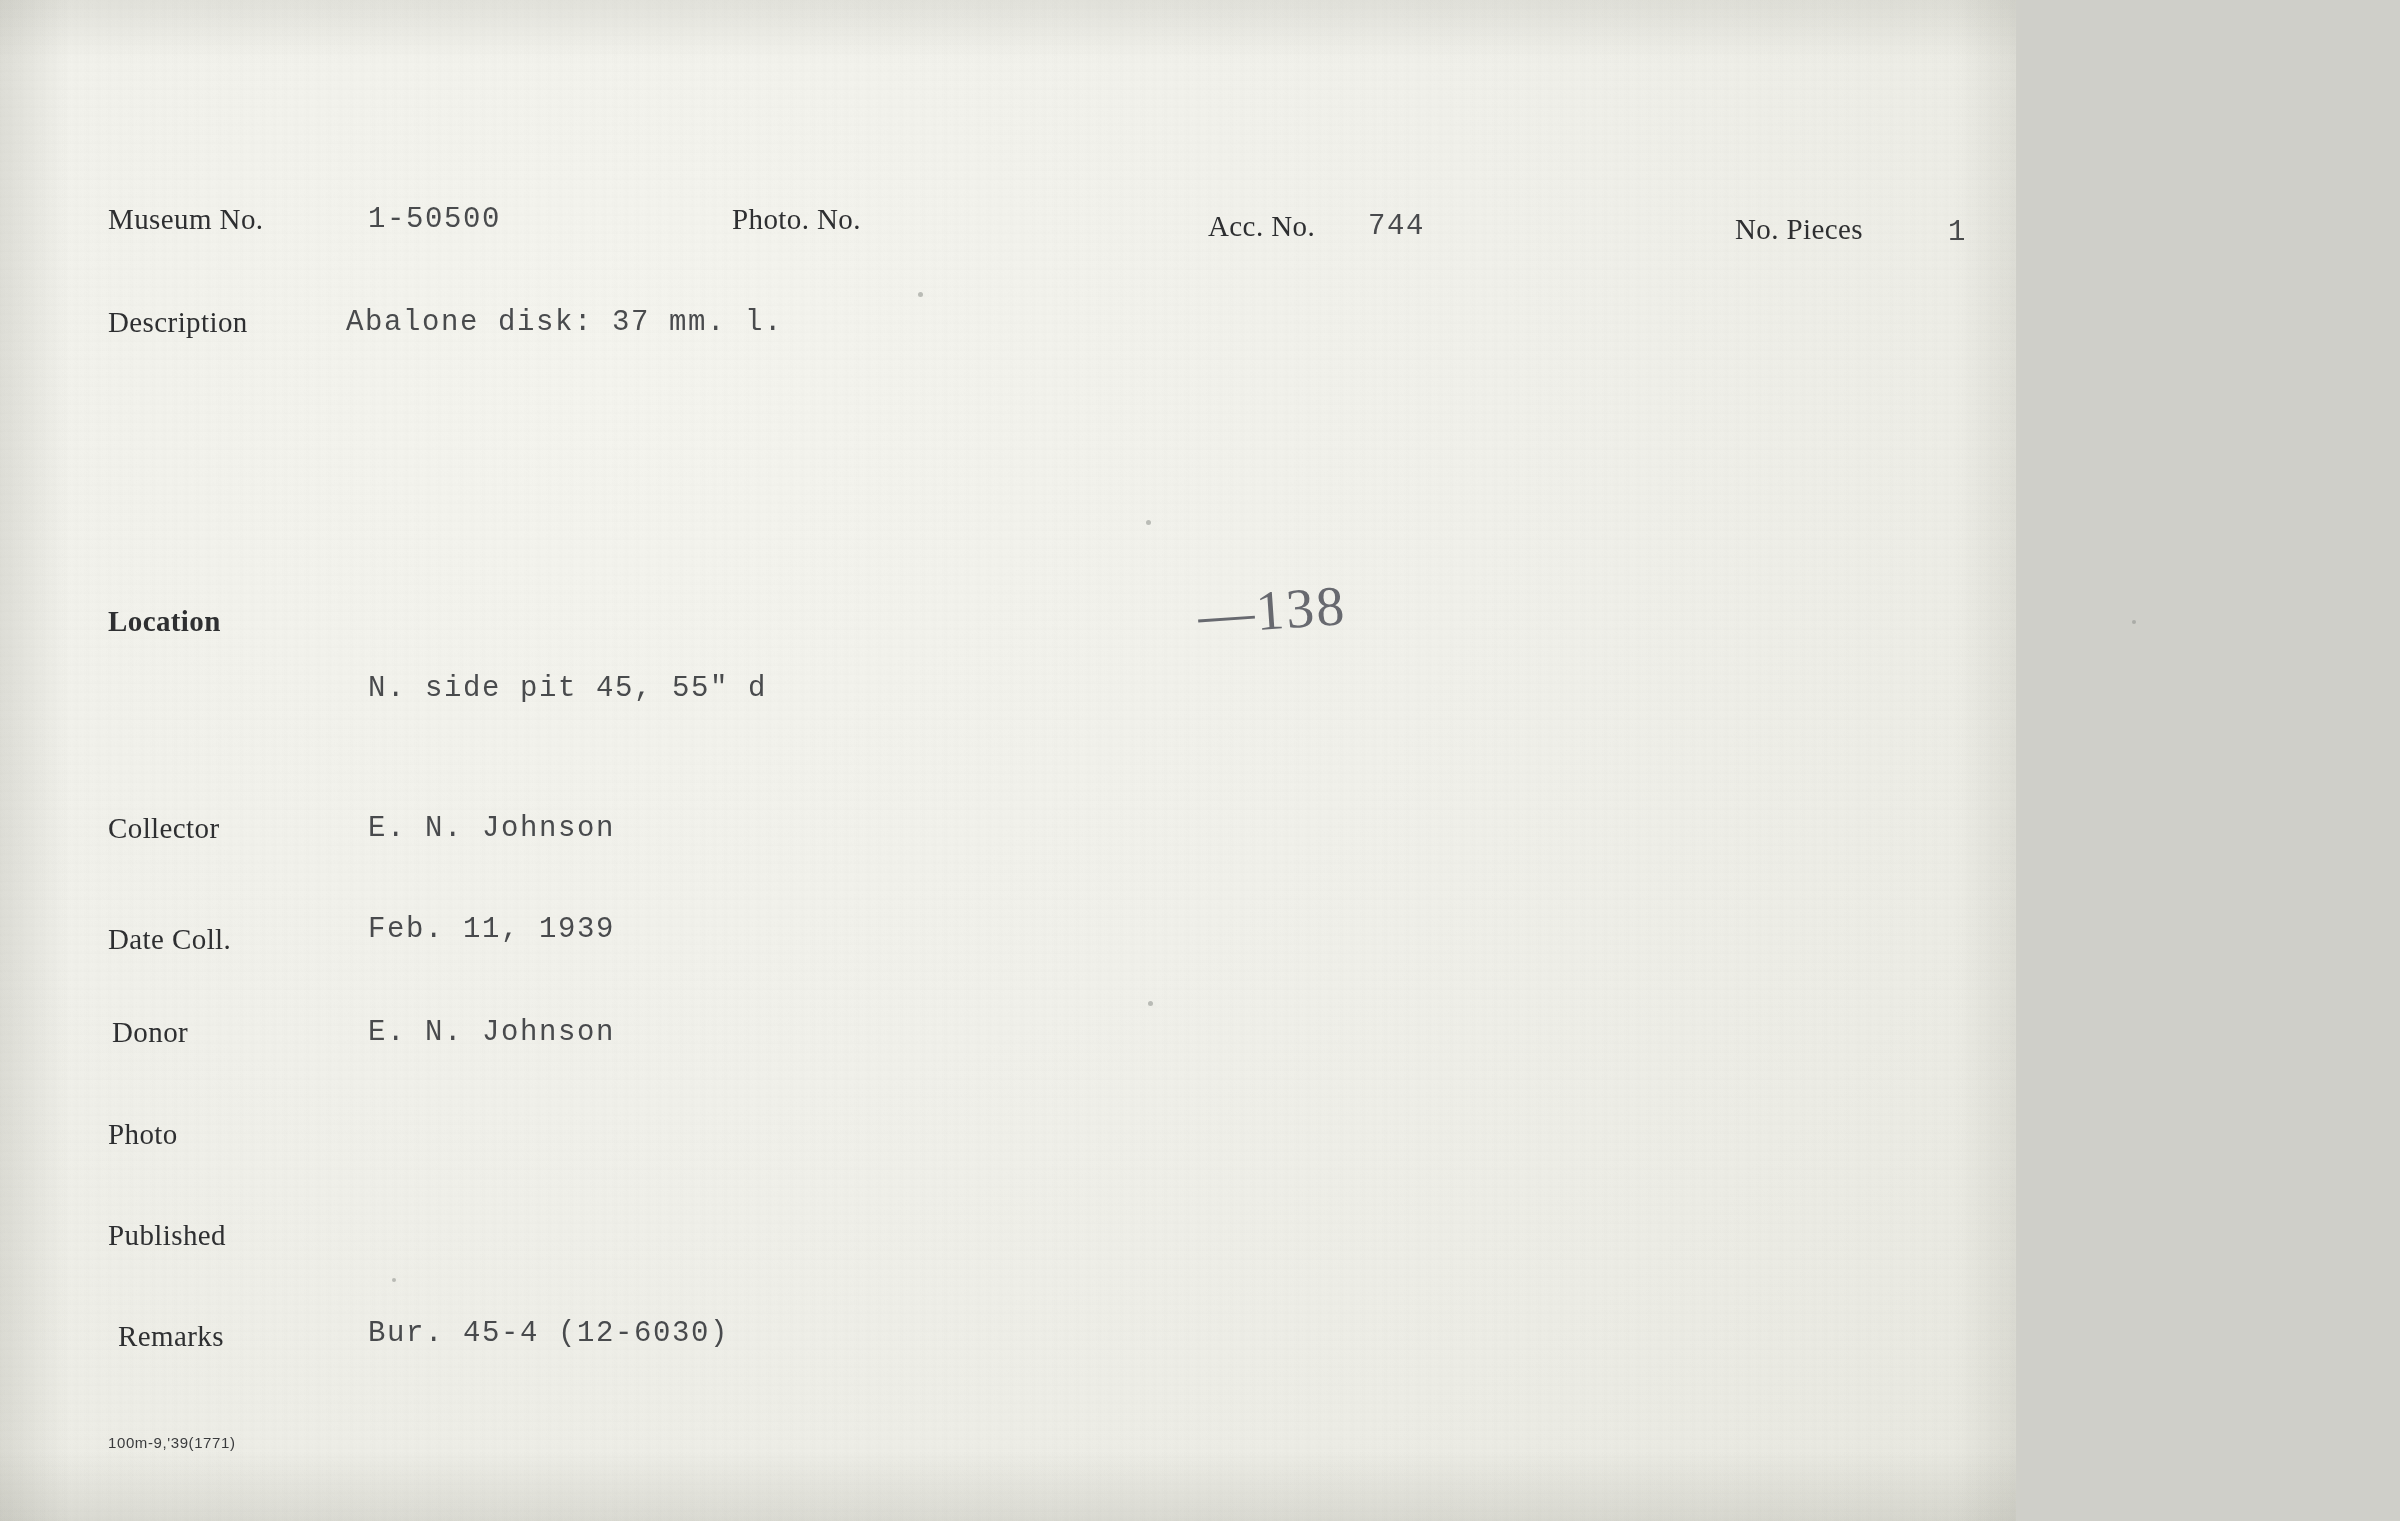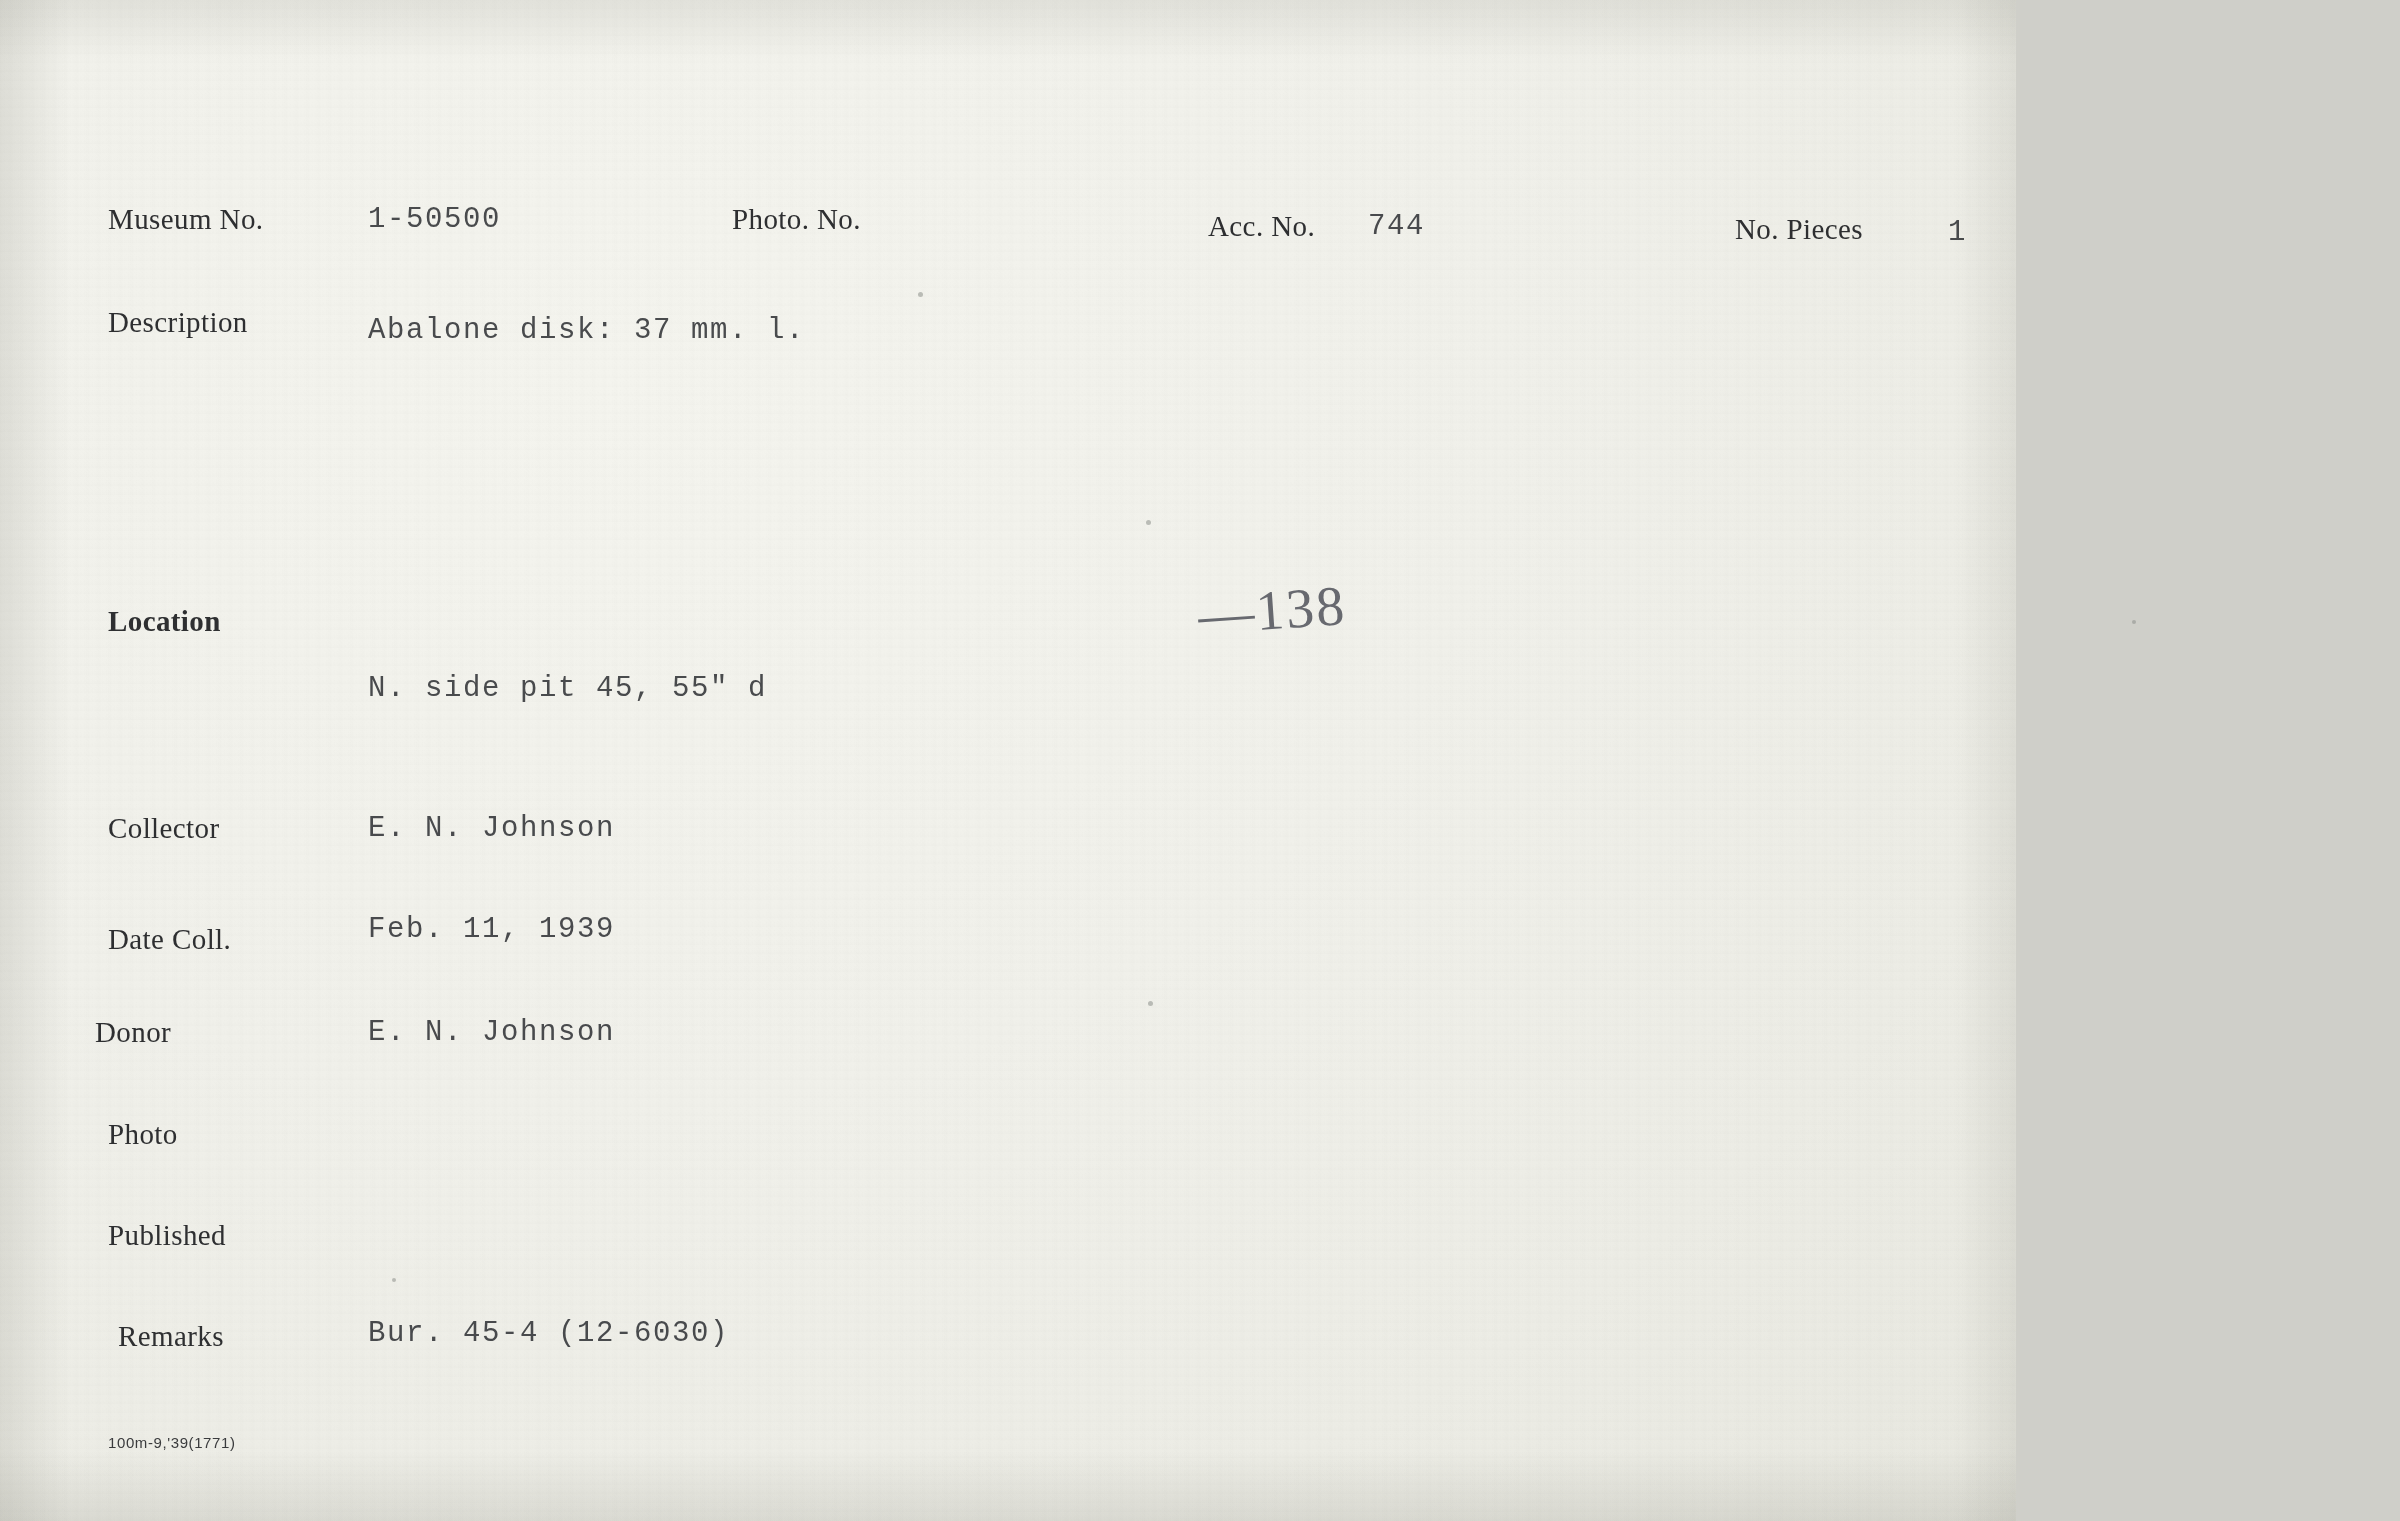--- a/index.html
+++ b/index.html
@@ -122,34 +122,34 @@
   <div class="label" style="left:732px; top:203px;">Photo. No.</div>
   <div class="typed" style="left:980px; top:203px;"></div>
 
   <div class="label" style="left:1208px; top:210px;">Acc. No.</div>
   <div class="typed" style="left:1368px; top:210px;">744</div>
 
   <div class="label" style="left:1735px; top:213px;">No. Pieces</div>
   <div class="typed" style="left:1948px; top:216px;">1</div>
 
   <div class="label" style="left:108px; top:306px;">Description</div>
-  <div class="typed" style="left:368px; top:306px;margin-top:8px;">Abalone disk: 37 mm. l.</div>
+  <div class="typed" style="left:346px; top:306px;">Abalone disk: 37 mm. l.</div>
 
   <div class="label" style="left:108px; top:605px;font-weight:bold;">Location</div>
   <div class="typed" style="left:368px; top:672px;">N. side pit 45, 55" d</div>
 
   <div class="handwritten">—138</div>
 
   <div class="label" style="left:108px; top:812px;">Collector</div>
   <div class="typed" style="left:368px; top:812px;">E. N. Johnson</div>
 
   <div class="label" style="left:108px; top:913px;margin-top:10px;">Date Coll.</div>
   <div class="typed" style="left:368px; top:913px;">Feb. 11, 1939</div>
 
-  <div class="label" style="left:95px; top:1016px;text-align:center;">Donor</div>
+  <div class="label" style="left:112px; top:1016px;text-align:center;">Donor</div>
   <div class="typed" style="left:368px; top:1016px;">E. N. Johnson</div>
 
   <div class="label" style="left:108px; top:1118px;">Photo</div>
   <div class="typed" style="left:368px; top:1118px;"></div>
 
   <div class="label" style="left:108px; top:1219px;">Published</div>
   <div class="typed" style="left:368px; top:1219px;"></div>
 
   <div class="label" style="left:118px; top:1320px;">Remarks</div>
   <div class="typed" style="left:368px; top:1317px;">Bur. 45-4 (12-6030)</div>

